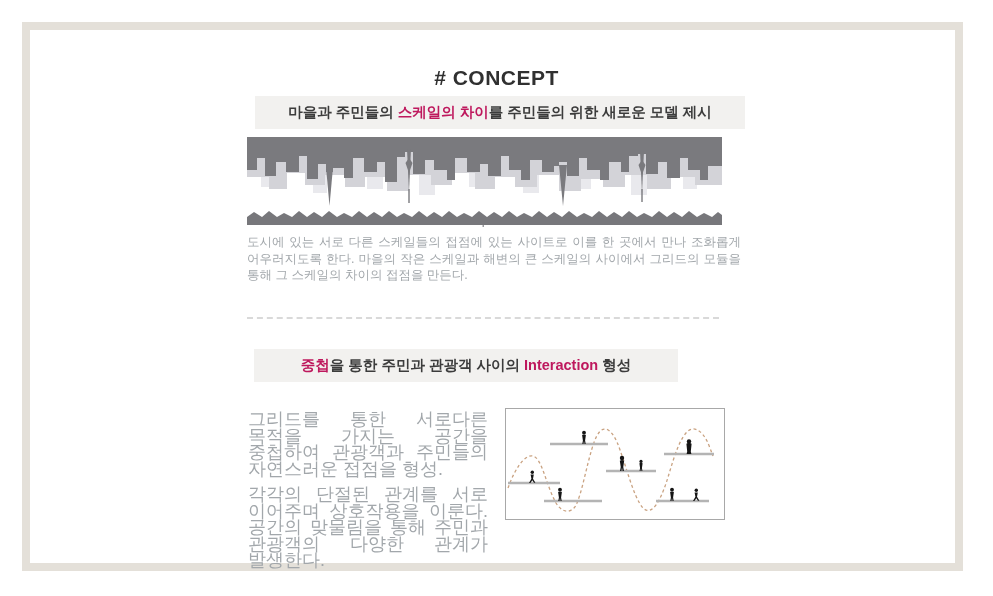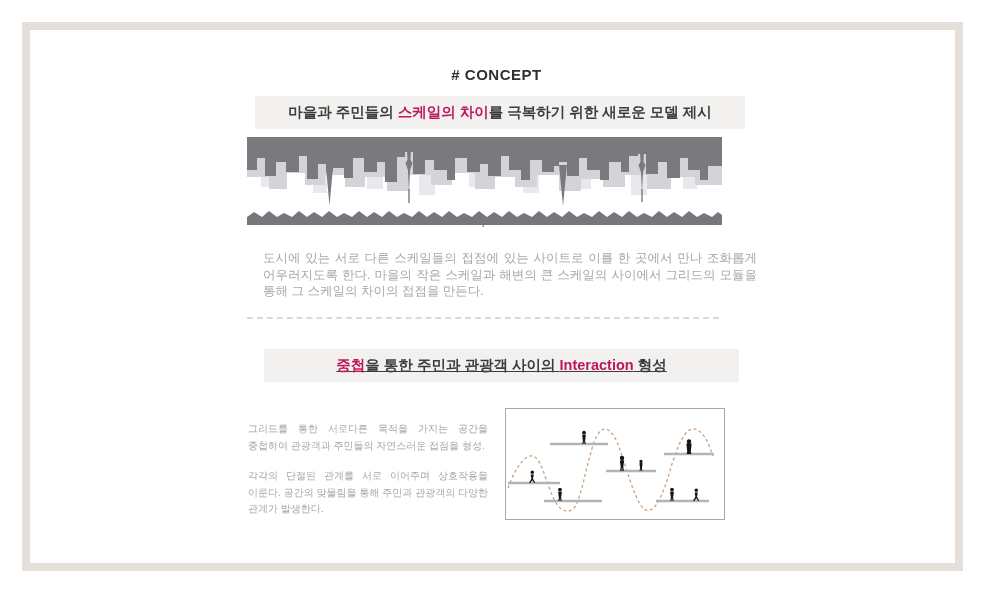--- a/index.html
+++ b/index.html
@@ -6,59 +6,59 @@
   .page{
     position:relative;width:993px;height:596px;background:#ffffff;overflow:hidden;
     font-family:"Liberation Sans","DejaVu Sans",sans-serif;
   }
   .frame{
     position:absolute;left:22px;top:22px;width:941px;height:549px;
     border:8px solid #e4e0d9;box-sizing:border-box;background:#ffffff;
   }
   .title{
     position:absolute;left:0;top:66px;width:993px;margin:0;
-    text-align:center;font-size:15px;font-weight:bold;color:#303030;letter-spacing:.5px;
+    text-align:center;font-size:21px;font-weight:bold;color:#303030;letter-spacing:.5px;
   }
   .bar{
     position:absolute;background:#f2f1ef;height:33px;line-height:33px;
     text-align:center;font-size:14.5px;font-weight:bold;color:#3c3c3c;
     word-break:keep-all;white-space:nowrap;
   }
   .bar1{left:255px;top:96px;width:490px;}
-  .bar2{left:264px;top:349px;width:475px;text-decoration:underline;}
+  .bar2{left:254px;top:349px;width:424px;}
   .orange{color:#be185d;}
   .skyline{position:absolute;left:247px;top:137px;}
   .body1{
-    position:absolute;left:247px;top:234px;width:494px;margin:16px;
+    position:absolute;left:247px;top:234px;width:494px;margin:0;
     font-size:12.5px;line-height:16.5px;color:#a2a7ab;text-align:justify;word-break:keep-all;
   }
   .divider{
     position:absolute;left:247px;top:317px;width:472px;height:0;
     border-top:2px dashed #d9d9d9;
   }
   .col-text{position:absolute;left:248px;top:407px;width:240px;}
   .col-text p{
-    margin:14px 0 9px 0;font-size:10px;line-height:16.5px;color:#a2a7ab;
+    margin:4px 0 9px 0;font-size:18px;line-height:16.5px;color:#a2a7ab;
     text-align:justify;word-break:keep-all;
   }
   .diagram{
     position:absolute;left:505px;top:408px;width:218px;height:110px;
     border:1px solid #a8a8a8;box-sizing:content-box;background:#ffffff;
   }
 </style>
 </head>
 <body>
 
 <div class="page">
 
   <div class="frame"></div>
 
   <h1 class="title"># CONCEPT</h1>
 
-  <div class="bar bar1"><span>마을과 주민들의 </span><span class="orange">스케일의 차이</span><span>를 극복하기 위한 새로운 모델 제시</span></div>
+  <div class="bar bar1"><span>마을과 주민들의 </span><span class="orange">스케일의 차이</span><span>를 주민들의 위한 새로운 모델 제시</span></div>
 
   <svg class="skyline" width="475" height="90" viewBox="0 0 475 90">
     <g fill="#e9e9ed">
       <rect x="14" y="0" width="16" height="50"></rect>
       <rect x="66" y="0" width="14" height="56"></rect>
       <rect x="120" y="0" width="16" height="52"></rect>
       <rect x="172" y="0" width="16" height="58"></rect>
       <rect x="222" y="0" width="14" height="50"></rect>
       <rect x="276" y="0" width="16" height="56"></rect>
       <rect x="330" y="0" width="14" height="52"></rect>

